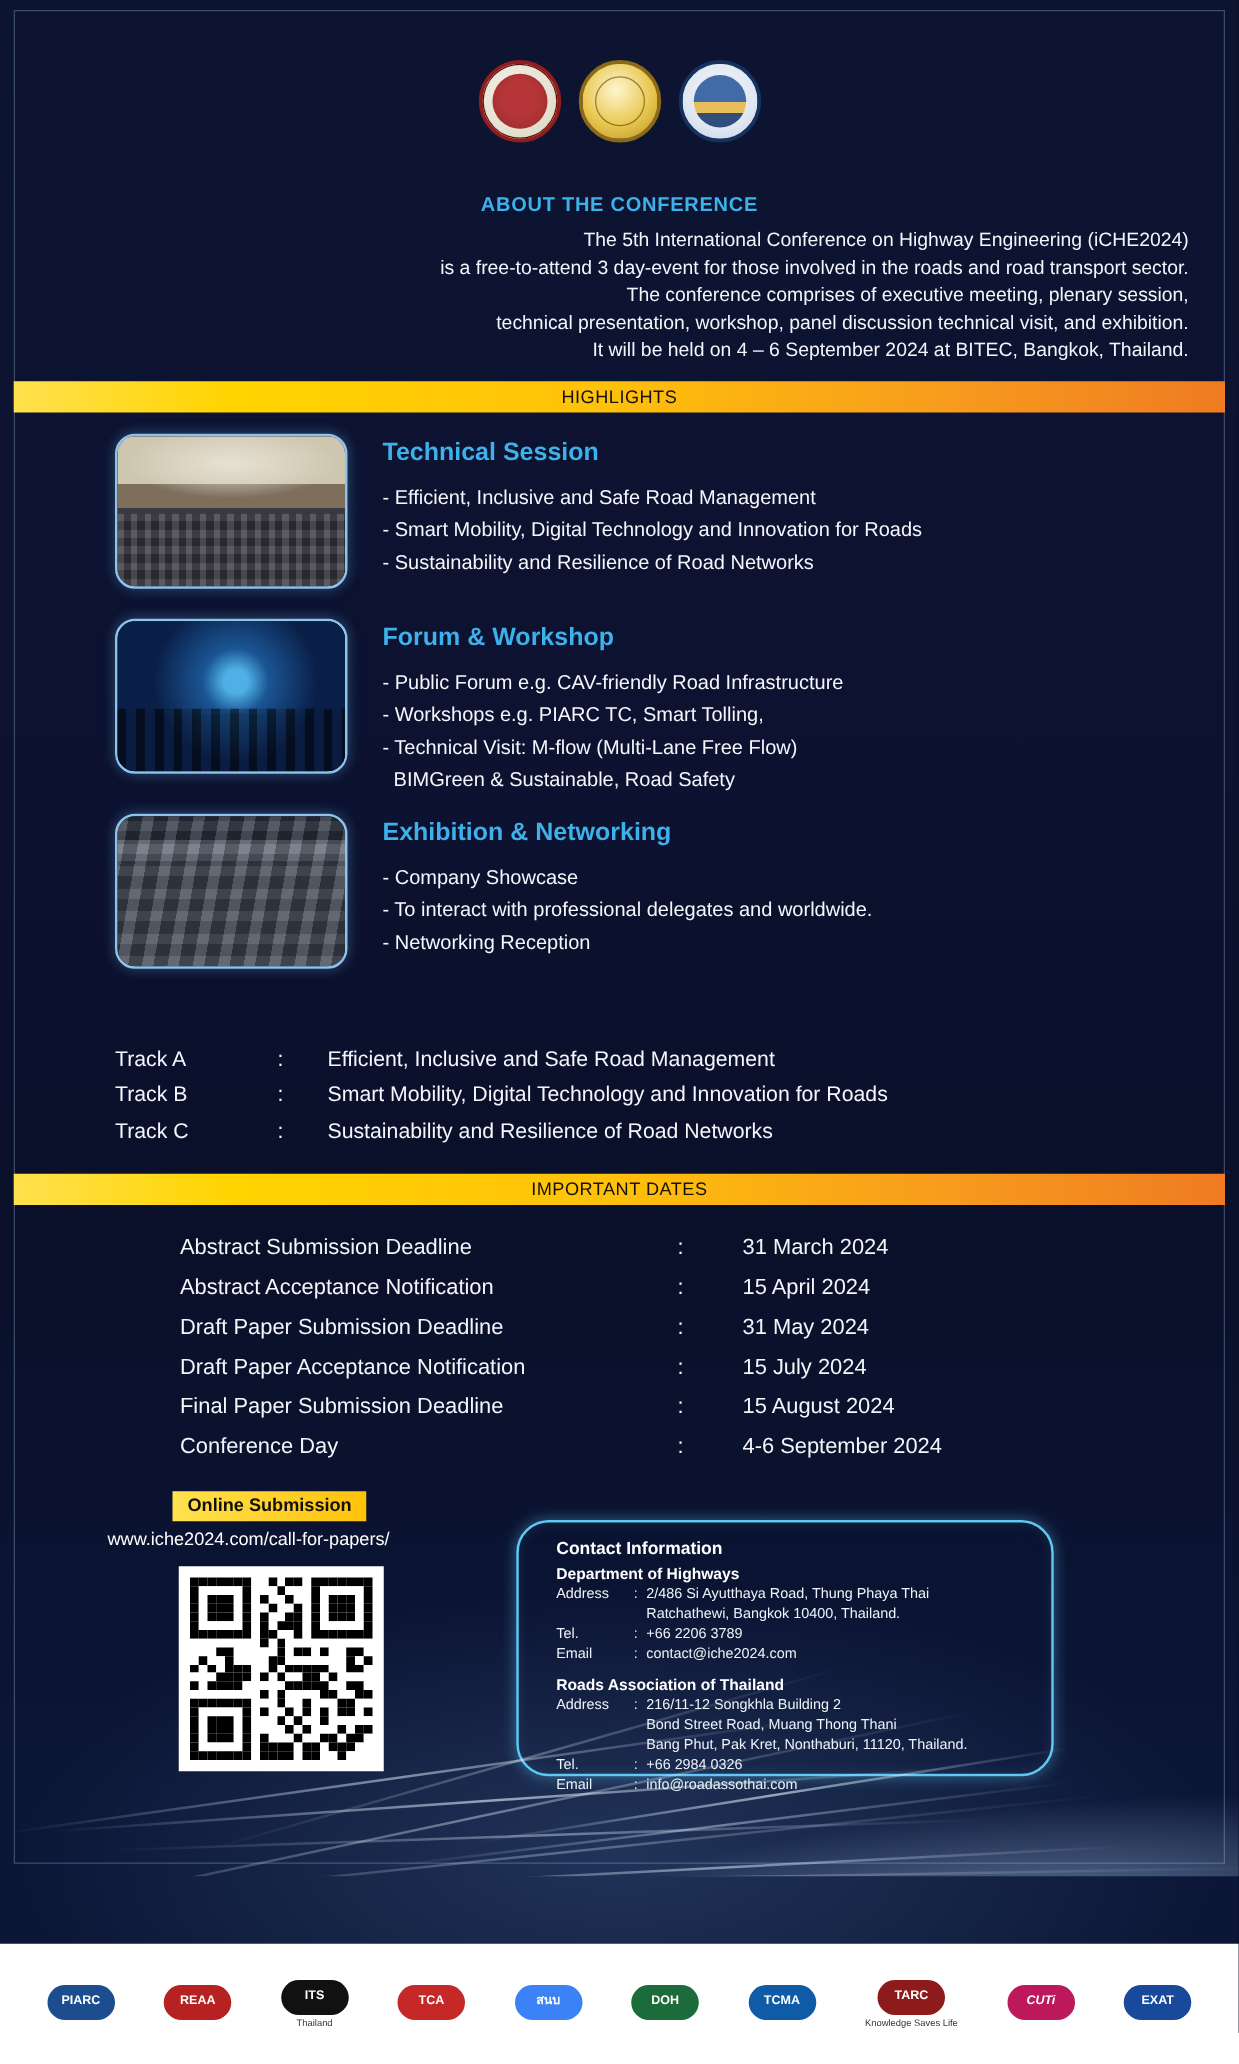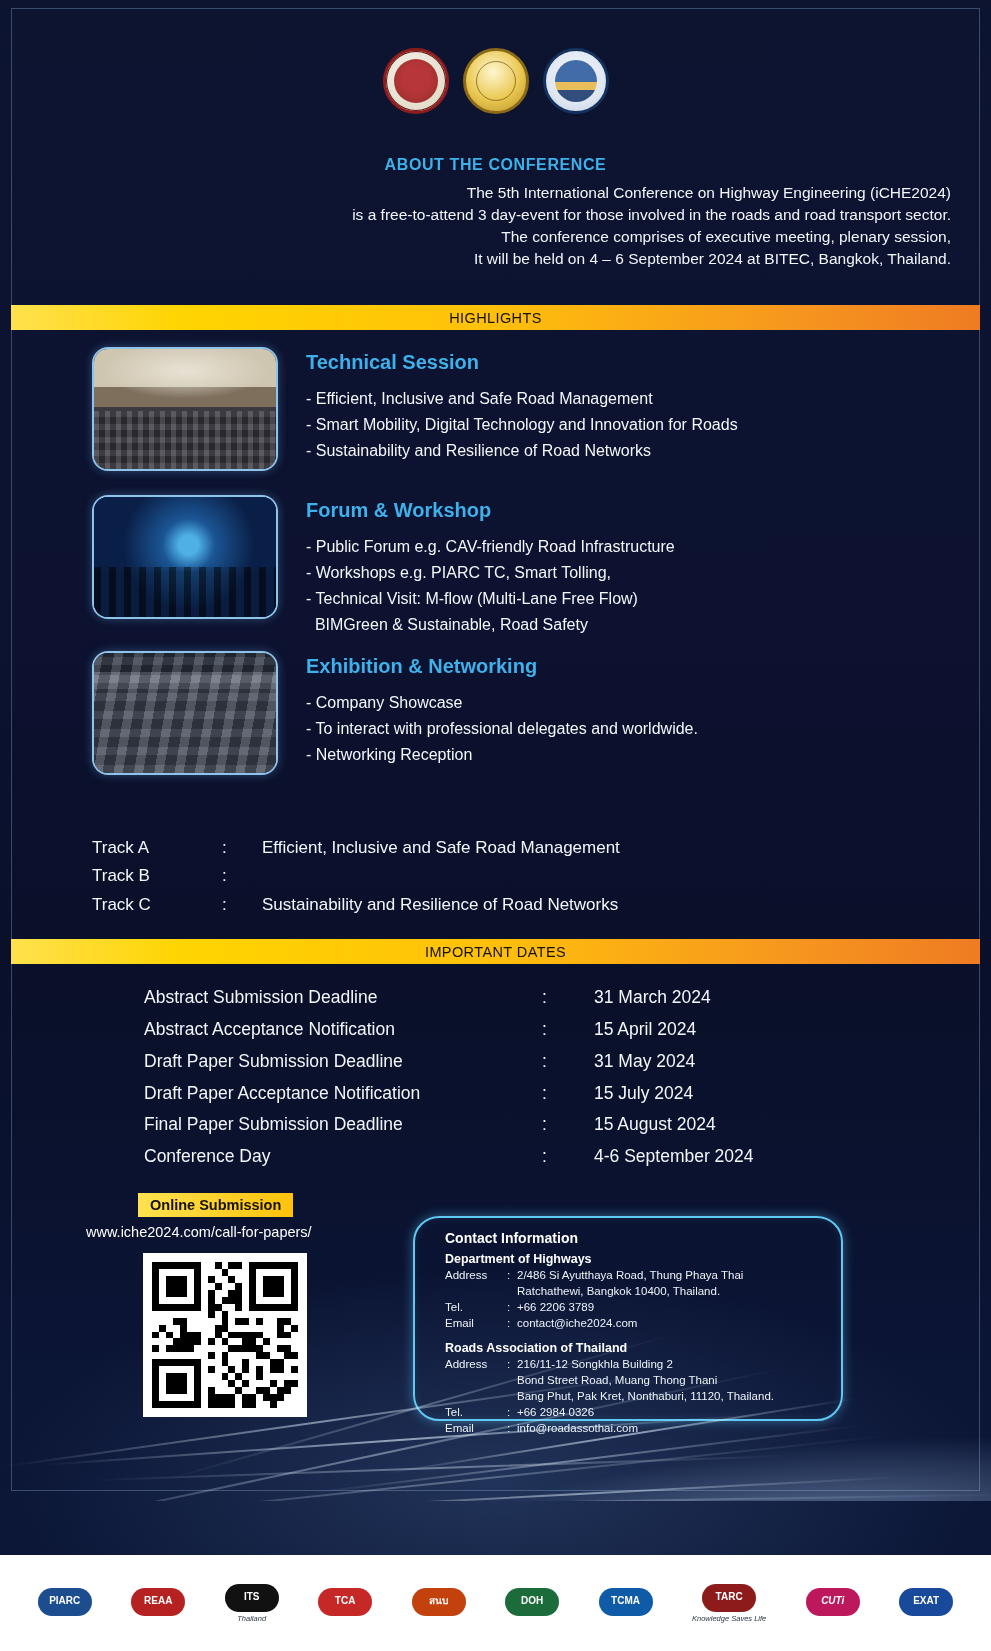--- a/index.html
+++ b/index.html
@@ -198,46 +198,47 @@
   }
   .plogo .mark {
     width:54px; height:28px; border-radius:14px; margin-bottom:3px;
     display:flex; align-items:center; justify-content:center;
     font-weight:bold; font-size:10px; color:#fff;
   }
   .m-piarc{ background:#1b4d8f; border-radius:50%/50%; }
   .m-reaa{ background:#b62121; border-radius:50%; width:30px; height:30px; }
   .m-its{ background:#111; }
   .m-tca{ background:#c62828; border-radius:50%; width:30px;height:30px; }
-  .m-snw{ background:#c2410c; }
+  .m-snw{ background:#3b82f6; }
   .m-dept{ background:#1c6b3a; border-radius:50%; width:30px;height:30px; }
   .m-tcma{ background:#0f5ba8; }
   .m-tarc{ background:#8d1b1b; }
   .m-cuti{ background:#be185d;font-style:italic; }
   .m-exat{ background:#18499b; }
-  .plogo small { color:#2a3644; font-size:7.5px;font-style:italic; }
+  .plogo small { color:#2a3644; font-size:7.5px; }
 </style>
 </head>
 <body>
 
 <div class="poster">
 
   <div class="frame"></div>
 
   <div class="logos-top">
     <div class="seal red"></div>
     <div class="seal gold"></div>
     <div class="seal blue"></div>
   </div>
 
   <div class="about-title">ABOUT THE CONFERENCE</div>
   <div class="about-body">
     <div>The 5th International Conference on Highway Engineering (iCHE2024)</div>
     <div>is a free-to-attend 3 day-event for those involved in the roads and road transport sector.</div>
     <div>The conference comprises of executive meeting, plenary session,</div>
+    <div>technical presentation, workshop, panel discussion technical visit, and exhibition.</div>
     <div>It will be held on 4 – 6 September 2024 at BITEC, Bangkok, Thailand.</div>
   </div>
 
   <div class="bar b1">
     <span>HIGHLIGHTS</span>
   </div>
 
   <div class="hl-row" style="top:347px; left:92px;">
     <div class="thumb t1">
         <div class="inner"></div>
@@ -278,20 +279,21 @@
 
   <div class="tracks">
     <div class="row">
       <div class="k">Track A</div>
       <div class="c">:</div>
       <div>Efficient, Inclusive and Safe Road Management</div>
     </div>
     <div class="row">
       <div class="k">Track B</div>
       <div class="c">:</div>
+      <div>Smart Mobility, Digital Technology and Innovation for Roads</div>
     </div>
     <div class="row">
       <div class="k">Track C</div>
       <div class="c">:</div>
       <div>Sustainability and Resilience of Road Networks</div>
     </div>
   </div>
 
   <div class="bar b3">
     <span>IMPORTANT DATES</span>

